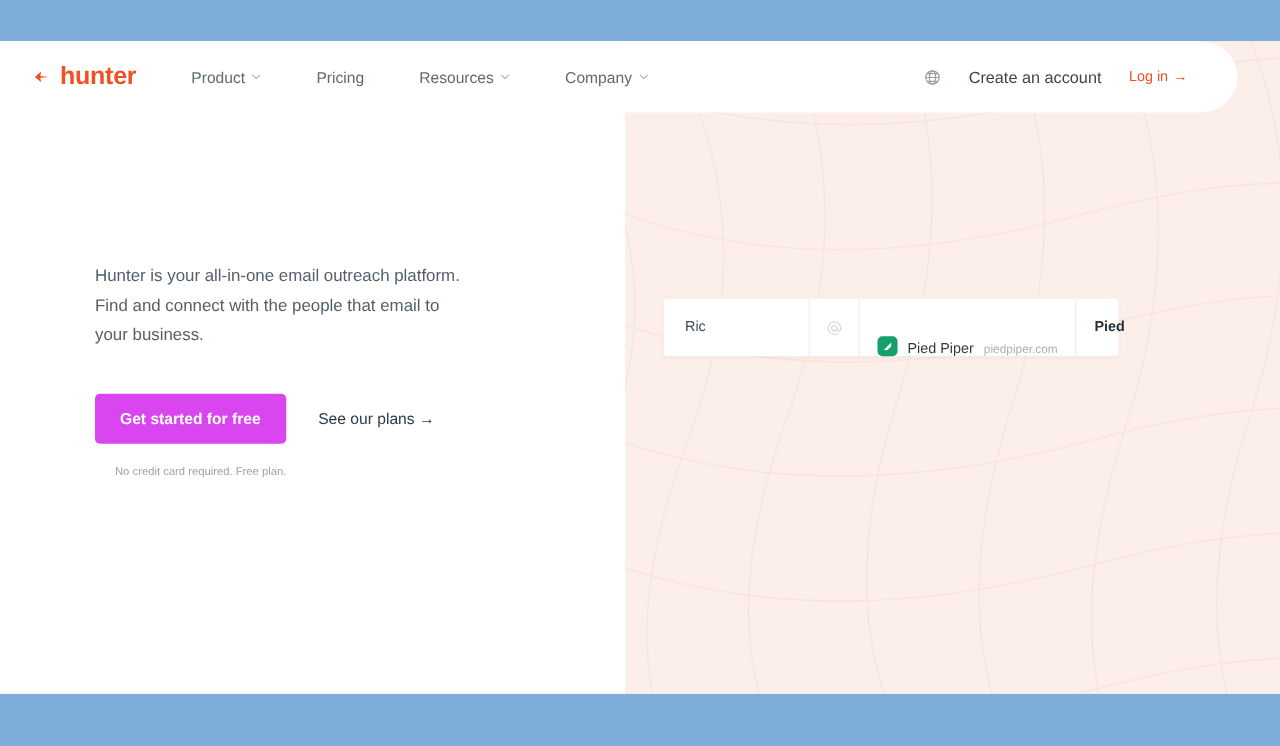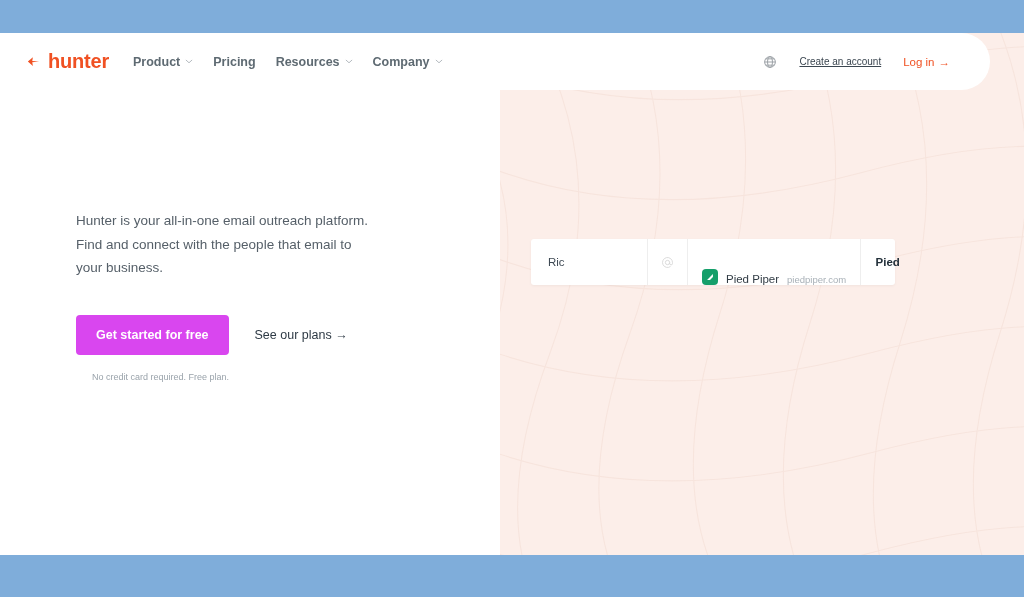--- a/index.html
+++ b/index.html
@@ -39,41 +39,41 @@
   
   #topbar {
     position:absolute; left:0; top:0; width:990px; height:57px;
     background:#ffffff;
     border-top-right-radius:34px; border-bottom-right-radius:34px;
     display:flex; align-items:center;
     z-index:5;
   }
   #brand {
     display:flex; align-items:center; gap:7px;
-    margin-left:26px; margin-right:24px;
+    margin-left:26px; margin-right:44px;
     text-decoration:none;
   }
   #brand .mark { width:15px; height:15px; display:block; }
   #brand .word {
     font-size:20px; font-weight:700; color:#f05123; letter-spacing:-0.2px;
   }
-  #mainnav { display:flex; align-items:center; gap:20px;font-weight:bold; }
+  #mainnav { display:flex; align-items:center; gap:44px; }
   .navitem {
     display:flex; align-items:center; gap:5px;
     font-size:12.5px; color:#5e6a72; cursor:pointer; white-space:nowrap;
   }
   .navitem .chev { width:8px; height:5px; display:block; opacity:.75; }
 
   #topright {
     margin-left:auto; margin-right:40px;
     display:flex; align-items:center; gap:22px;
   }
   #globe-icon { width:14px; height:14px; display:block; opacity:.55; }
   #create-account {
-    font-size:10px; color:#3b4650; cursor:pointer; white-space:nowrap;text-decoration:underline;
+    font-size:13px; color:#3b4650; cursor:pointer; white-space:nowrap;
   }
   #login-link {
     font-size:11.5px; color:#f05123; cursor:pointer; white-space:nowrap;
     display:flex; align-items:flex-end; gap:4px;
   }
 
   
   #hero { position:absolute; left:76px; top:152px; width:400px; }
   #headline {
     font-size:37px; line-height:1.16; font-weight:700;

